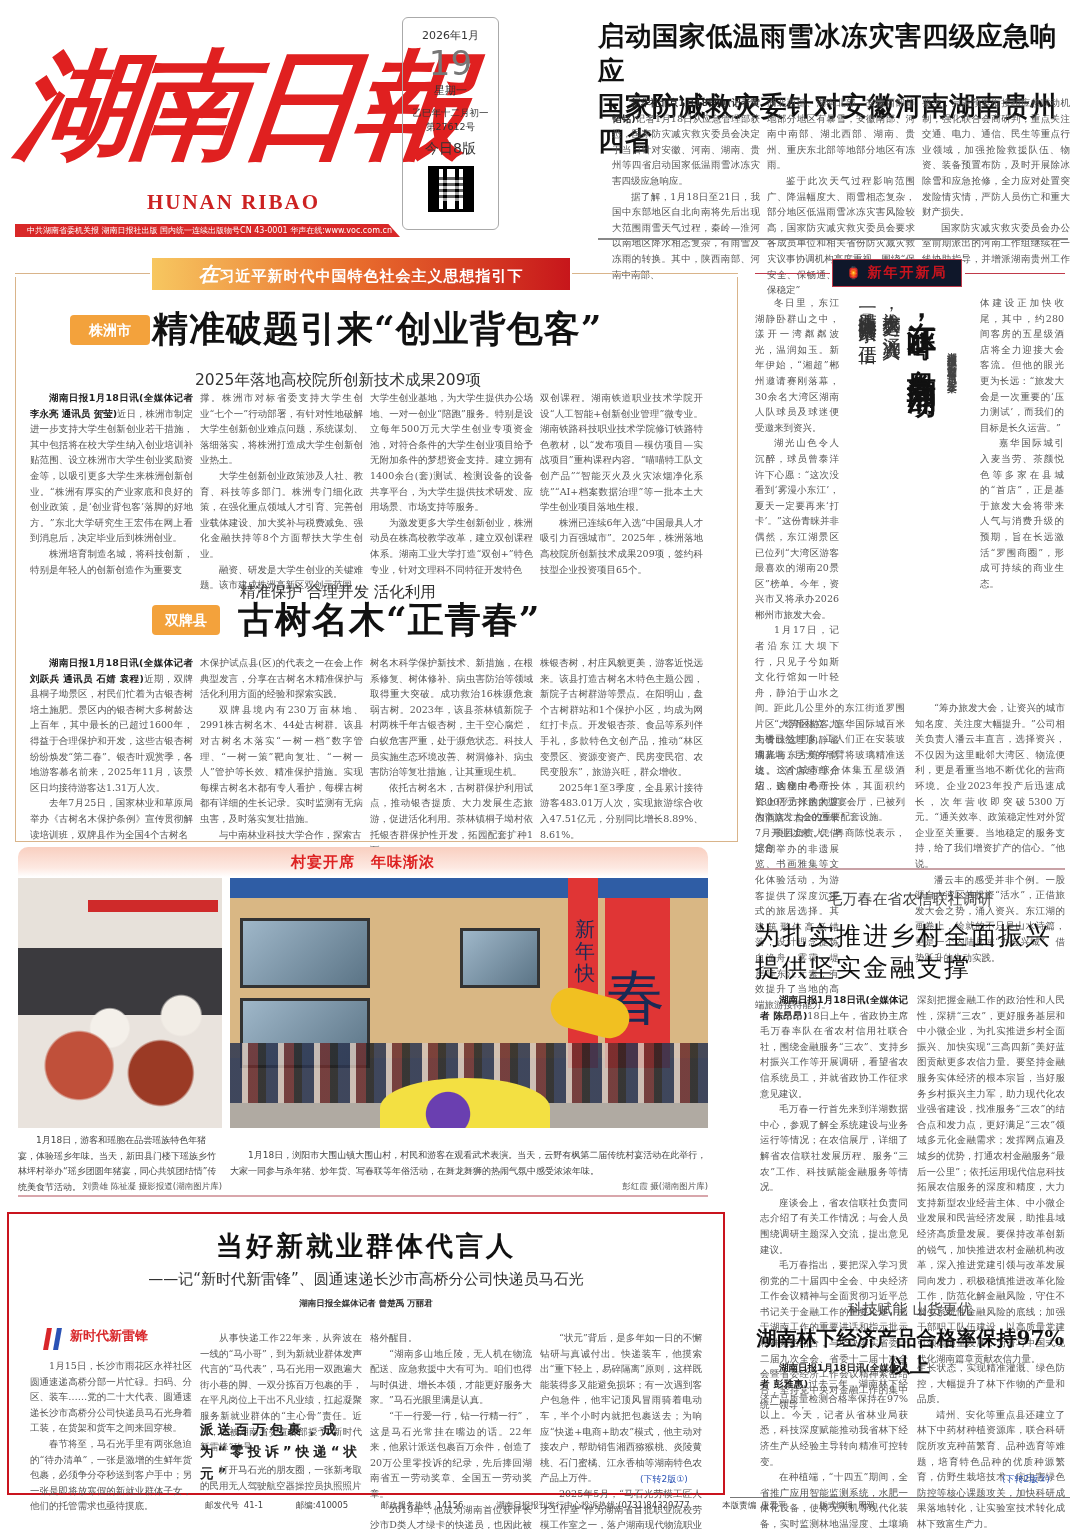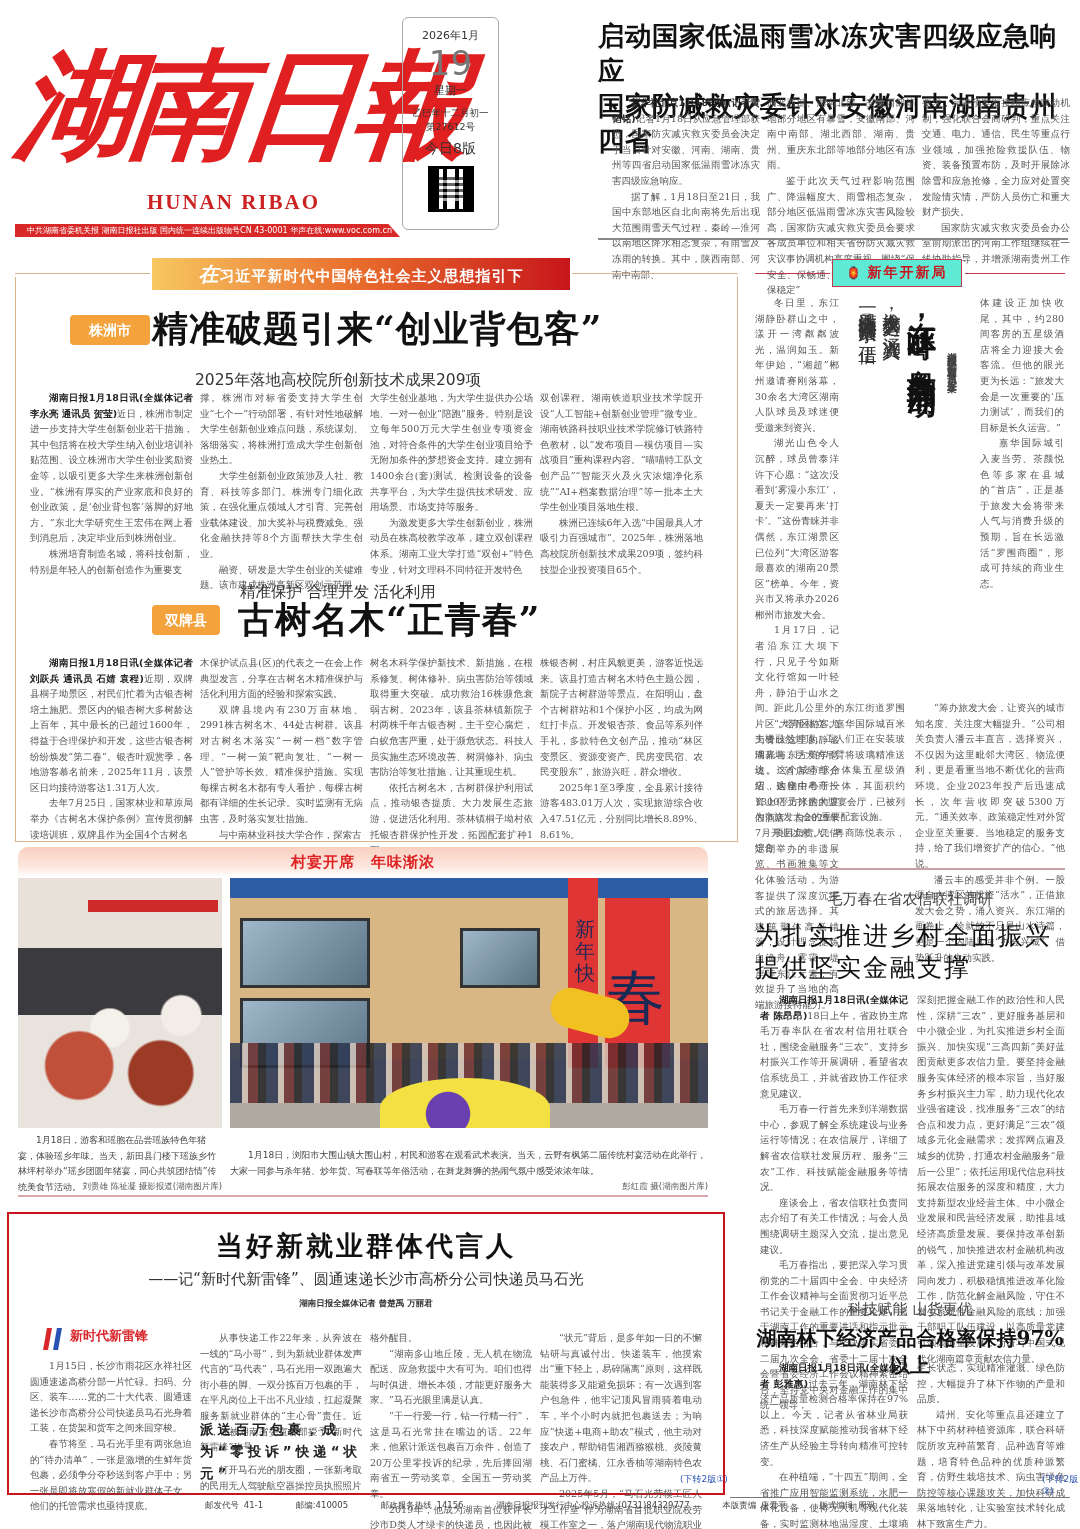--- a/index.html
+++ b/index.html
@@ -66,34 +66,34 @@
   .feat-title { left: 7px; top: 1228px; width: 718px; text-align: center; font-family: "DejaVu Sans", sans-serif; font-weight: bold; font-size: 27px; color: #111; letter-spacing: 3px; }
   .feat-sub { left: 7px; top: 1270px; width: 718px; text-align: center; font-family: "DejaVu Sans", sans-serif; font-size: 15px; color: #333; }
   .feat-byline { left: 7px; top: 1298px; width: 718px; text-align: center; font-family: "DejaVu Sans", sans-serif; font-size: 8.5px; font-weight: bold; color: #333; }
   .lf-logo { left: 42px; top: 1327px; height: 24px; display: flex; align-items: flex-start; gap: 6px; }
   .lf-logo .mark { width: 22px; height: 24px; position: relative; }
   .lf-logo .mark span { position:absolute; width:5px; height:22px; top:1px; }
   .lf-logo .txt { color: #d8262a; font-family: "DejaVu Sans", sans-serif; font-weight: bold; font-size: 13px; }
   .subhead-red { font-family: "DejaVu Sans", sans-serif; font-weight: bold; font-size: 13.5px; color: #222; letter-spacing: 4px; line-height: 22px; }
 
   
-  .section-tag { left: 832px; top: 259px; width: 130px; height: 28px; border: 1.5px solid #c03a4a; color: #c9141e; text-align: center; font-family: "DejaVu Sans", sans-serif; font-weight: bold; font-size: 14px; line-height: 25px; letter-spacing: 2px; background: #5eead4; }
+  .section-tag { left: 832px; top: 259px; width: 130px; height: 28px; border: 1.5px solid #c03a4a; color: #c9141e; text-align: center; font-family: "DejaVu Sans", sans-serif; font-weight: bold; font-size: 14px; line-height: 25px; letter-spacing: 2px; background: #0f172a; }
   .section-tag .lantern { color:#d22; font-size: 12px; margin-right: 4px; }
   .right-line { top: 273px; height: 1px; background: #c03a4a; }
   .vtitle { writing-mode: vertical-rl; font-family: "DejaVu Sans", sans-serif; font-weight: bold; color: #111; font-size: 29px; letter-spacing: 4px; line-height: 34px; }
   .vsub { writing-mode: vertical-rl; font-family: "DejaVu Sans", sans-serif; color: #333; font-size: 18.5px; letter-spacing: 1px; line-height: 24px; }
   .vbyline { writing-mode: vertical-rl; font-family: "DejaVu Sans", sans-serif; font-weight: bold; color: #444; font-size: 9.5px; letter-spacing: 1px; }
   .rcol { width: 84px; }
   .rule-pinkthin { left: 755px; top: 868px; width: 310px; height: 2px; background: #c8a2a6; }
   .r-kicker { font-family: "DejaVu Sans", sans-serif; color: #444; font-size: 15px; text-align: center; }
   .r-title { font-family: "DejaVu Sans", sans-serif; font-weight: normal; color: #111; font-size: 25px; text-align: left; line-height: 32px; letter-spacing: 2px; }
   .rcol2 { width: 148px; }
   .r-title2 { font-family: "DejaVu Serif", serif; font-weight: bold; color: #111; font-size: 20px; text-align: center; }
 
-  .more { color: #2a52b5; font-family: "DejaVu Sans", sans-serif; font-size: 9px; margin-left: 40px; }
+  .more { color: #2a52b5; font-family: "DejaVu Sans", sans-serif; font-size: 9px; }
   .footer { top: 1500px; left: 0; width: 1080px; text-align: center; font-family: "DejaVu Sans", sans-serif; font-size: 8.5px; color: #444; word-spacing: 2px; }
   .footer span { margin: 0 14px; }
   .rule-footer { left: 730px; top: 1497px; width: 340px; height: 1px; background: #777; }
 </style>
 </head>
 <body>
 
 <div class="abs logo">湖南日報</div>
 <div class="abs logo-en">HUNAN RIBAO</div>
 <div class="abs infobar">中共湖南省委机关报   湖南日报社出版   国内统一连续出版物号CN 43-0001   华声在线:www.voc.com.cn</div>

